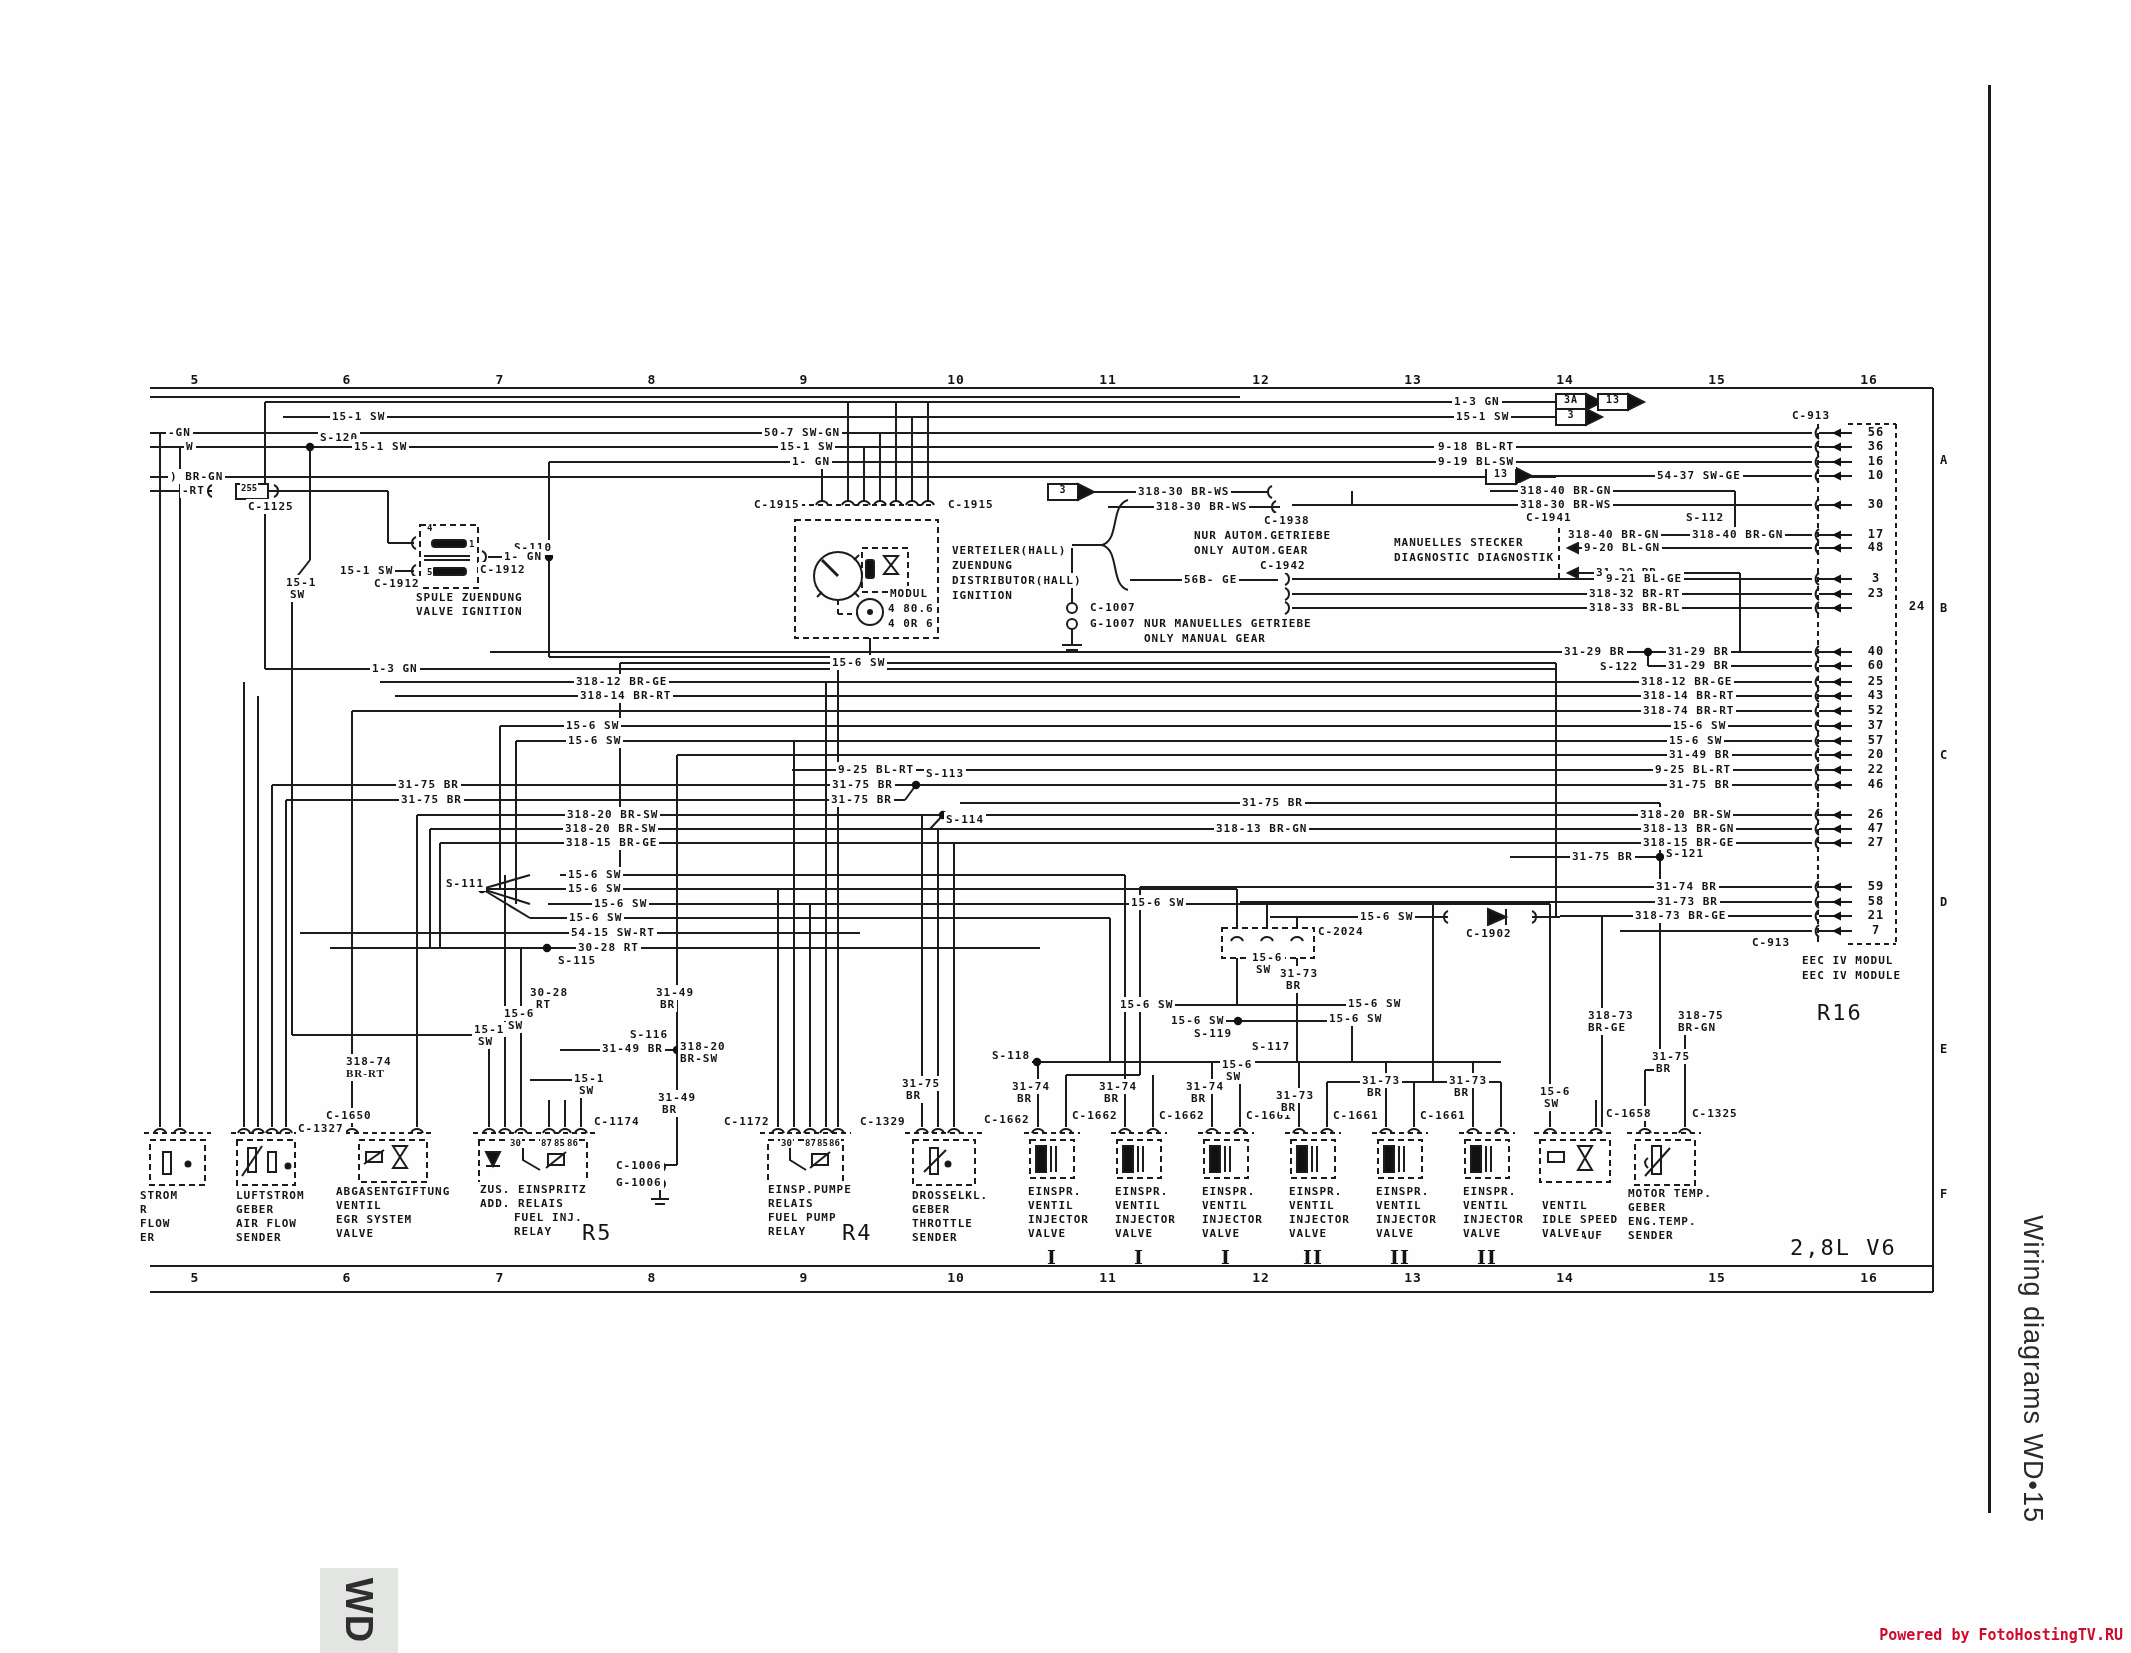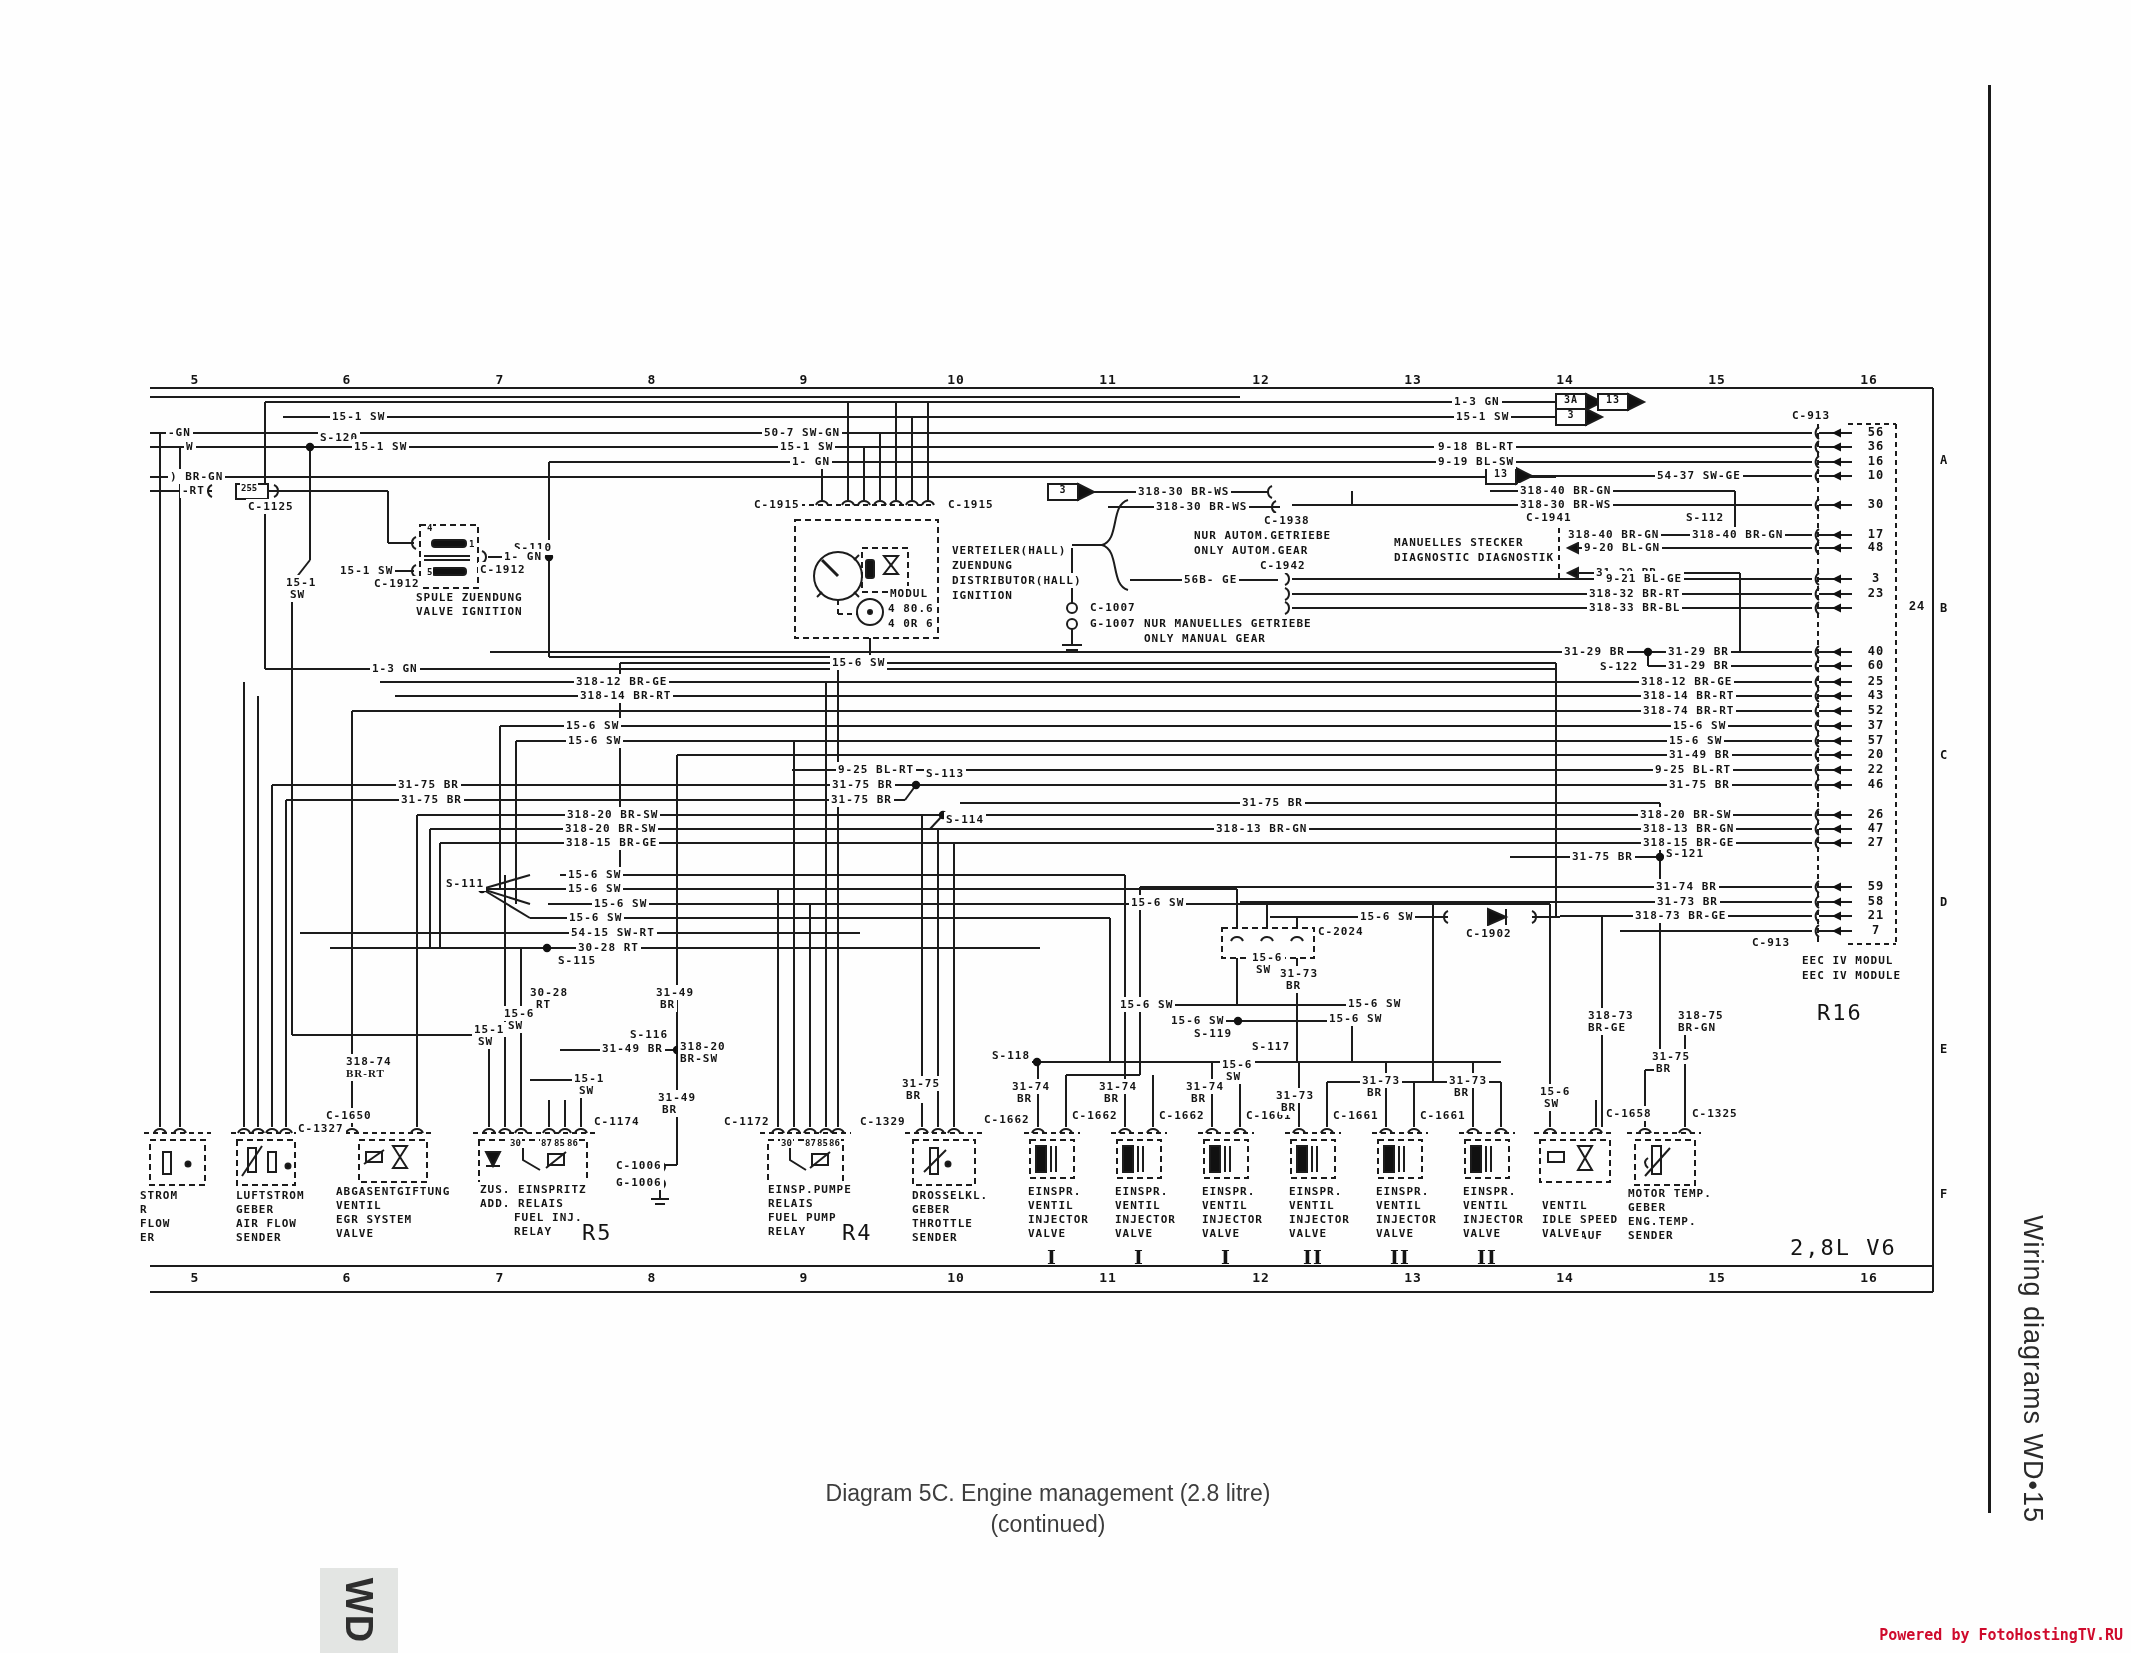--- a/index.html
+++ b/index.html
@@ -803,24 +803,20 @@
       <span class="lb " style="left: 1274px; top: 1088px;">31-73</span>
       <span class="lb " style="left: 1279px; top: 1100px;">BR</span>
       <span class="lb " style="left: 1360px; top: 1073px;">31-73</span>
       <span class="lb " style="left: 1365px; top: 1085px;">BR</span>
       <span class="lb " style="left: 1447px; top: 1073px;">31-73</span>
       <span class="lb " style="left: 1452px; top: 1085px;">BR</span>
     </div>
 
   <div id="rule"></div>
 
-  <div id="title">
-    <div>Diagram 5C. Engine management (2.8 litre)</div>
-    <div>(continued)</div>
-  </div>
 
   <div id="sidecap">Wiring diagrams  WD•15</div>
 
   <div id="wdtab">
     <span>WD</span>
   </div>
 
   <div id="wm">Powered by FotoHostingTV.RU</div>
 </div>
 

